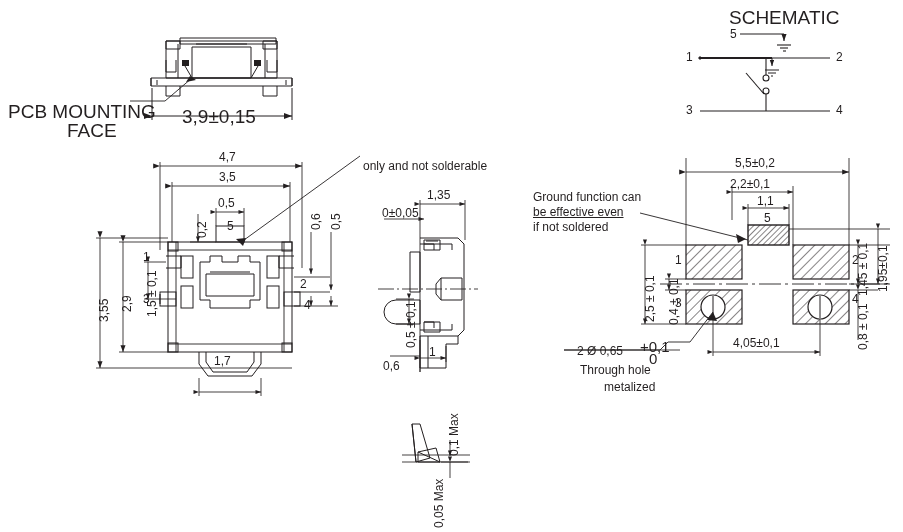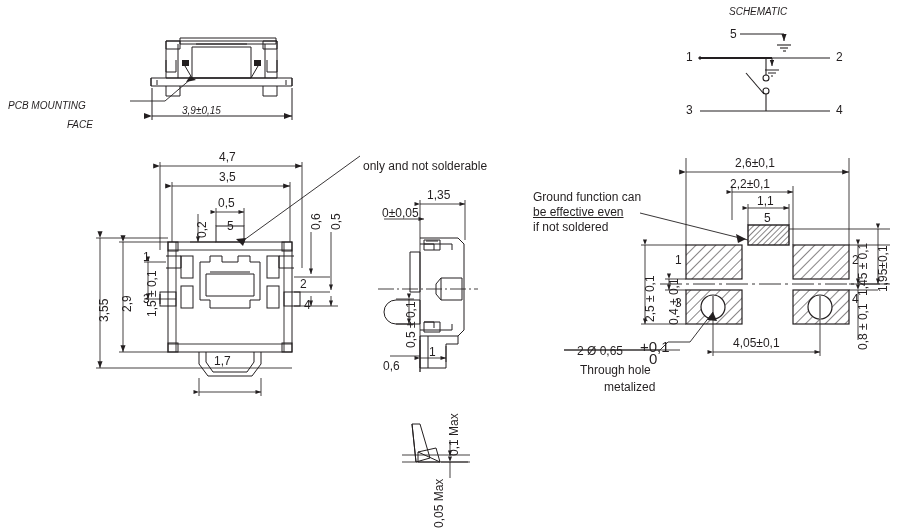--- a/index.html
+++ b/index.html
@@ -1,21 +1,21 @@
 <!DOCTYPE html>
 <html><head>
 <meta charset="utf-8">
 <style>
   html,body{margin:0;padding:0;background:#ffffff;}
   body{width:903px;height:532px;position:relative;overflow:hidden;
        font-family:"Liberation Sans",sans-serif;color:#231f20;}
   .stage{position:absolute;left:0;top:0;width:903px;height:532px;}
   svg{position:absolute;left:0;top:0;}
   .t{position:absolute;white-space:nowrap;font-size:12px;color:#231f20;line-height:1.25;}
-  .t14{font-size:10px;font-style:italic;}
+  .t14{font-size:19px;}
   .t12{font-size:12px;}
   .t11{font-size:15px;}
   .vert{transform-origin:0 0;}
 </style>
 </head>
 <body>
 
 <div class="stage">
 
 <svg width="903" height="532" viewBox="0 0 903 532">
@@ -496,21 +496,21 @@
 <div class="t t12" style="left:730px;top:27px;">5</div>
 <div class="t t12" style="left:686px;top:50px;">1</div>
 <div class="t t12" style="left:836px;top:50px;">2</div>
 <div class="t t12" style="left:686px;top:103px;">3</div>
 <div class="t t12" style="left:836px;top:103px;">4</div>
 
 <div class="t t12" style="left:533px;top:190px;">Ground function can</div>
 <div class="t t12" style="left:533px;top:205px;text-decoration:underline;">be effective even</div>
 <div class="t t12" style="left:533px;top:220px;">if not soldered</div>
 
-<div class="t t12" style="left:735px;top:156px;">2,6±0,1</div>
+<div class="t t12" style="left:735px;top:156px;">5,5±0,2</div>
 <div class="t t12" style="left:730px;top:177px;">2,2±0,1</div>
 <div class="t t12" style="left:757px;top:194px;">1,1</div>
 <div class="t t12" style="left:764px;top:211px;">5</div>
 <div class="t t12" style="left:675px;top:253px;">1</div>
 <div class="t t12" style="left:852px;top:253px;">2</div>
 <div class="t t12" style="left:675px;top:296px;">3</div>
 <div class="t t12" style="left:852px;top:292px;">4</div>
 <div class="t t12" style="left:733px;top:336px;">4,05±0,1</div>
 
 <div class="t t12 vert" style="left:643px;top:322px;transform:rotate(-90deg);">2,5 ± 0,1</div>

